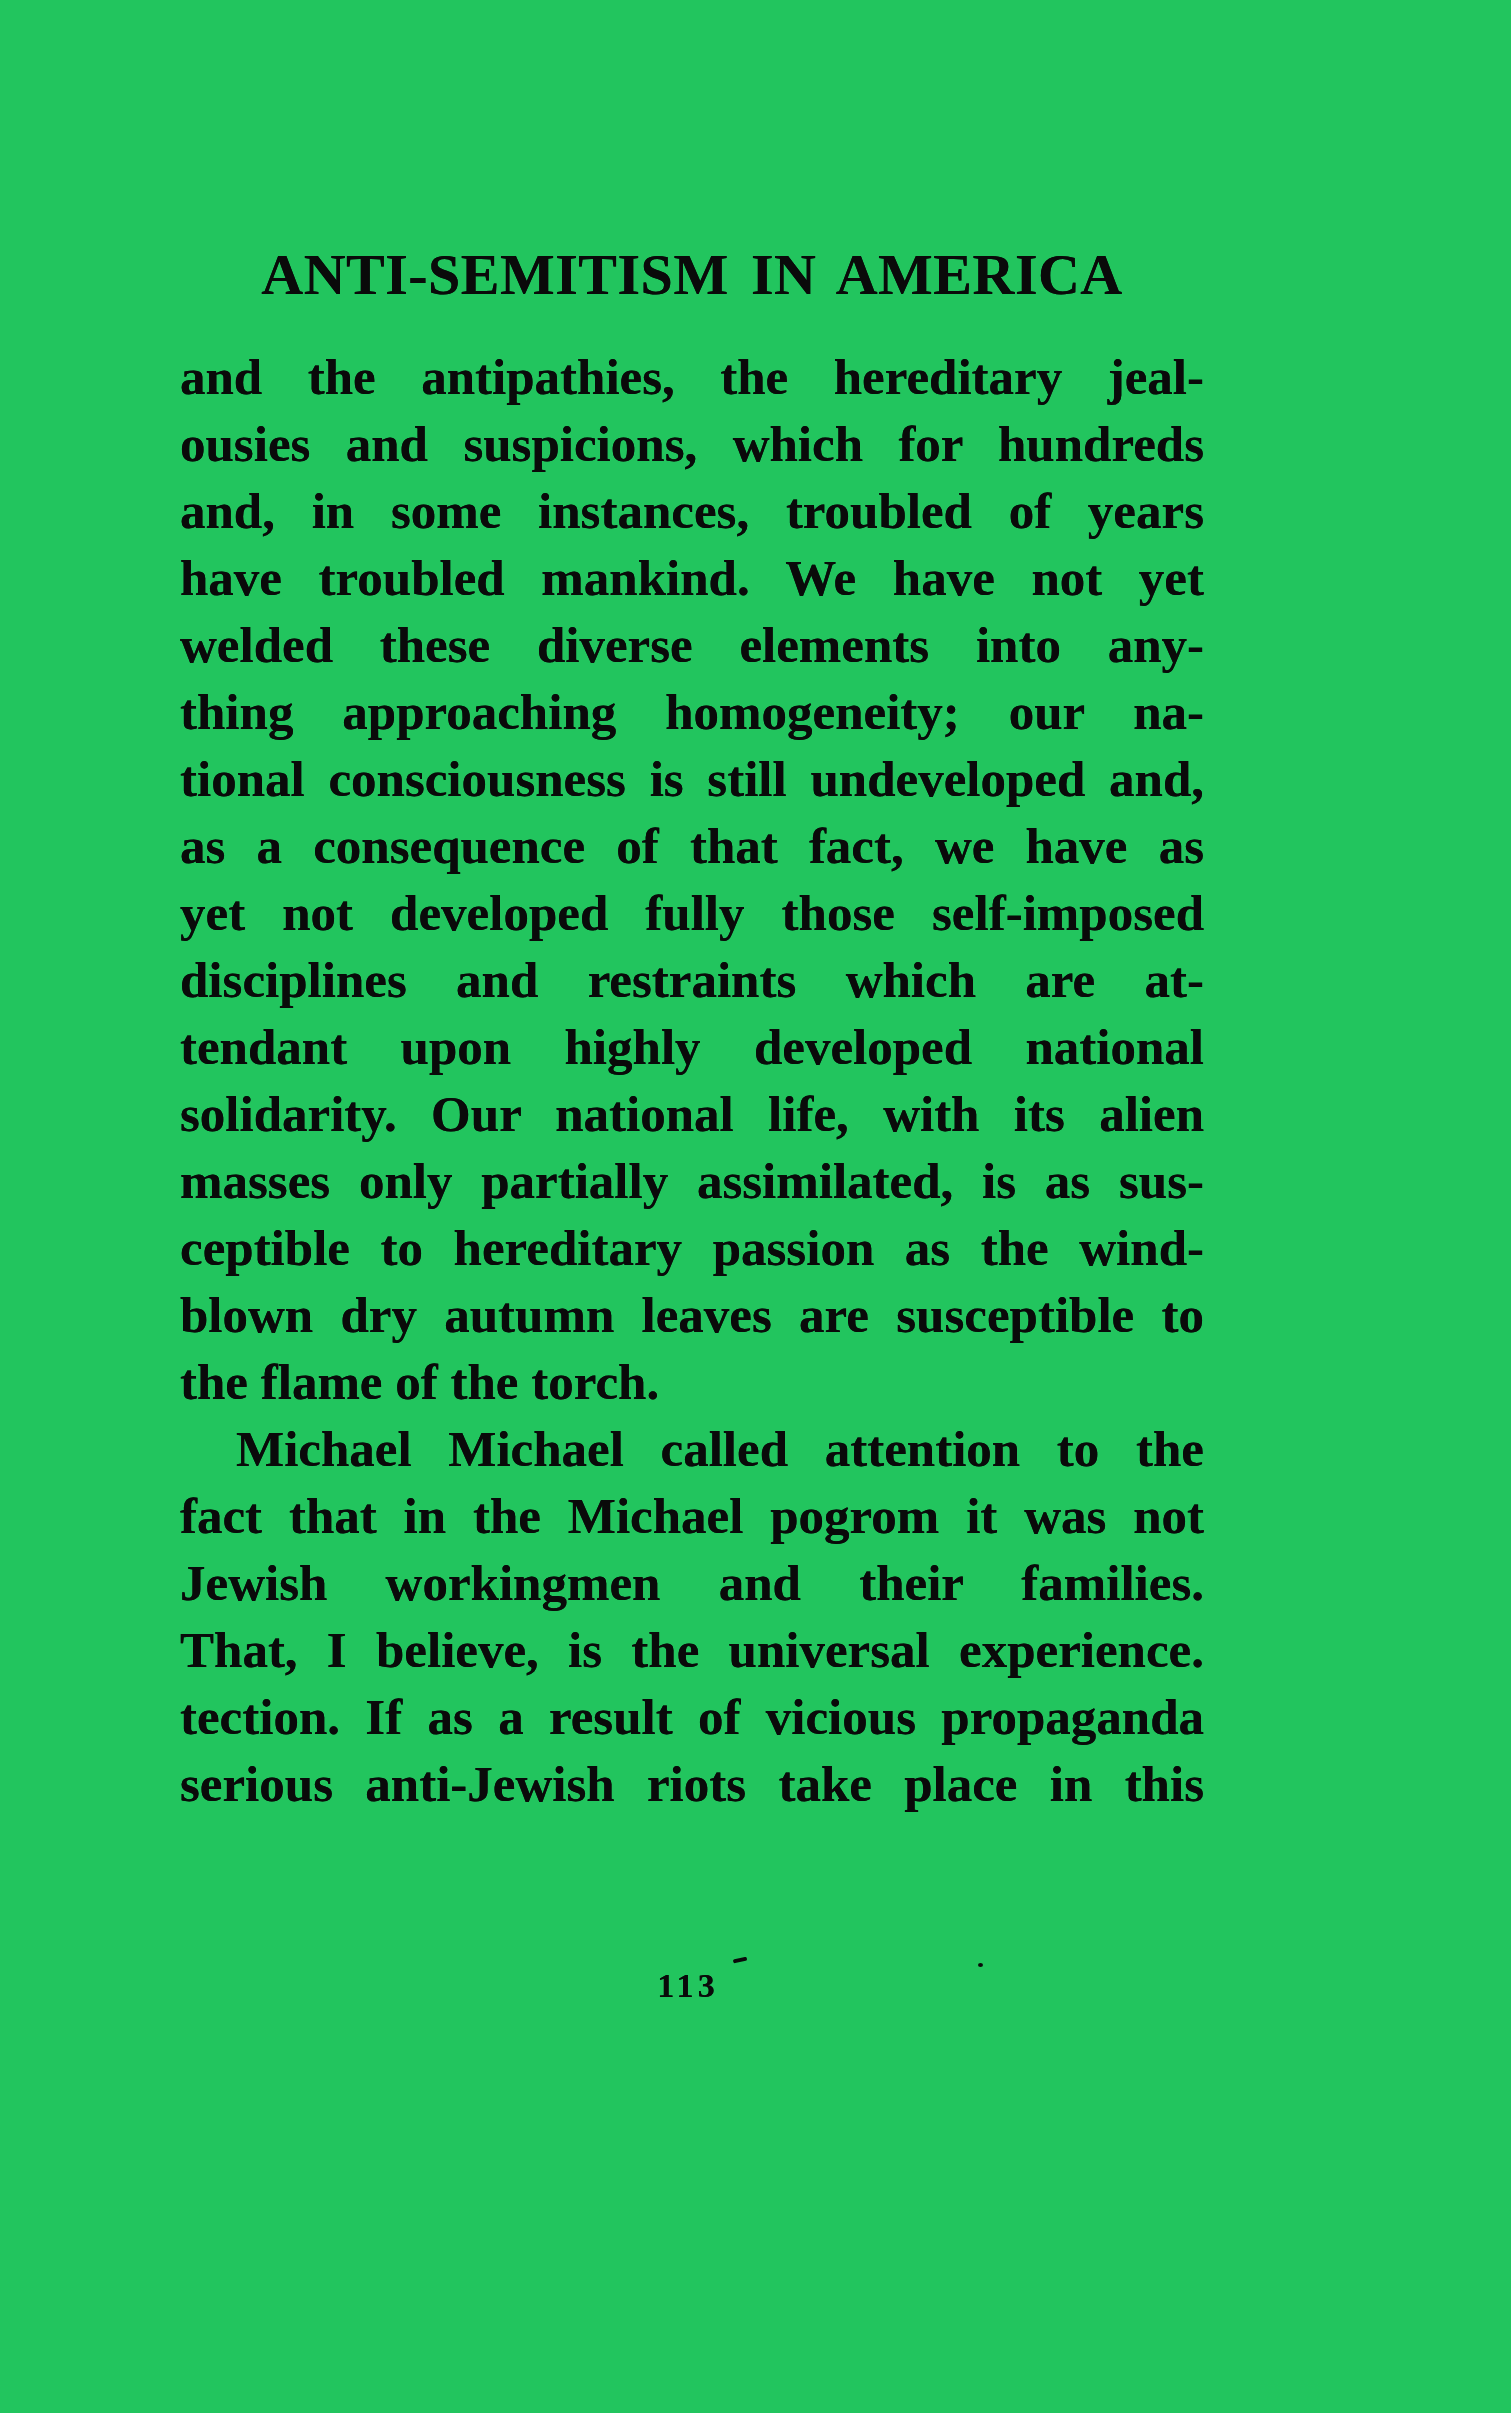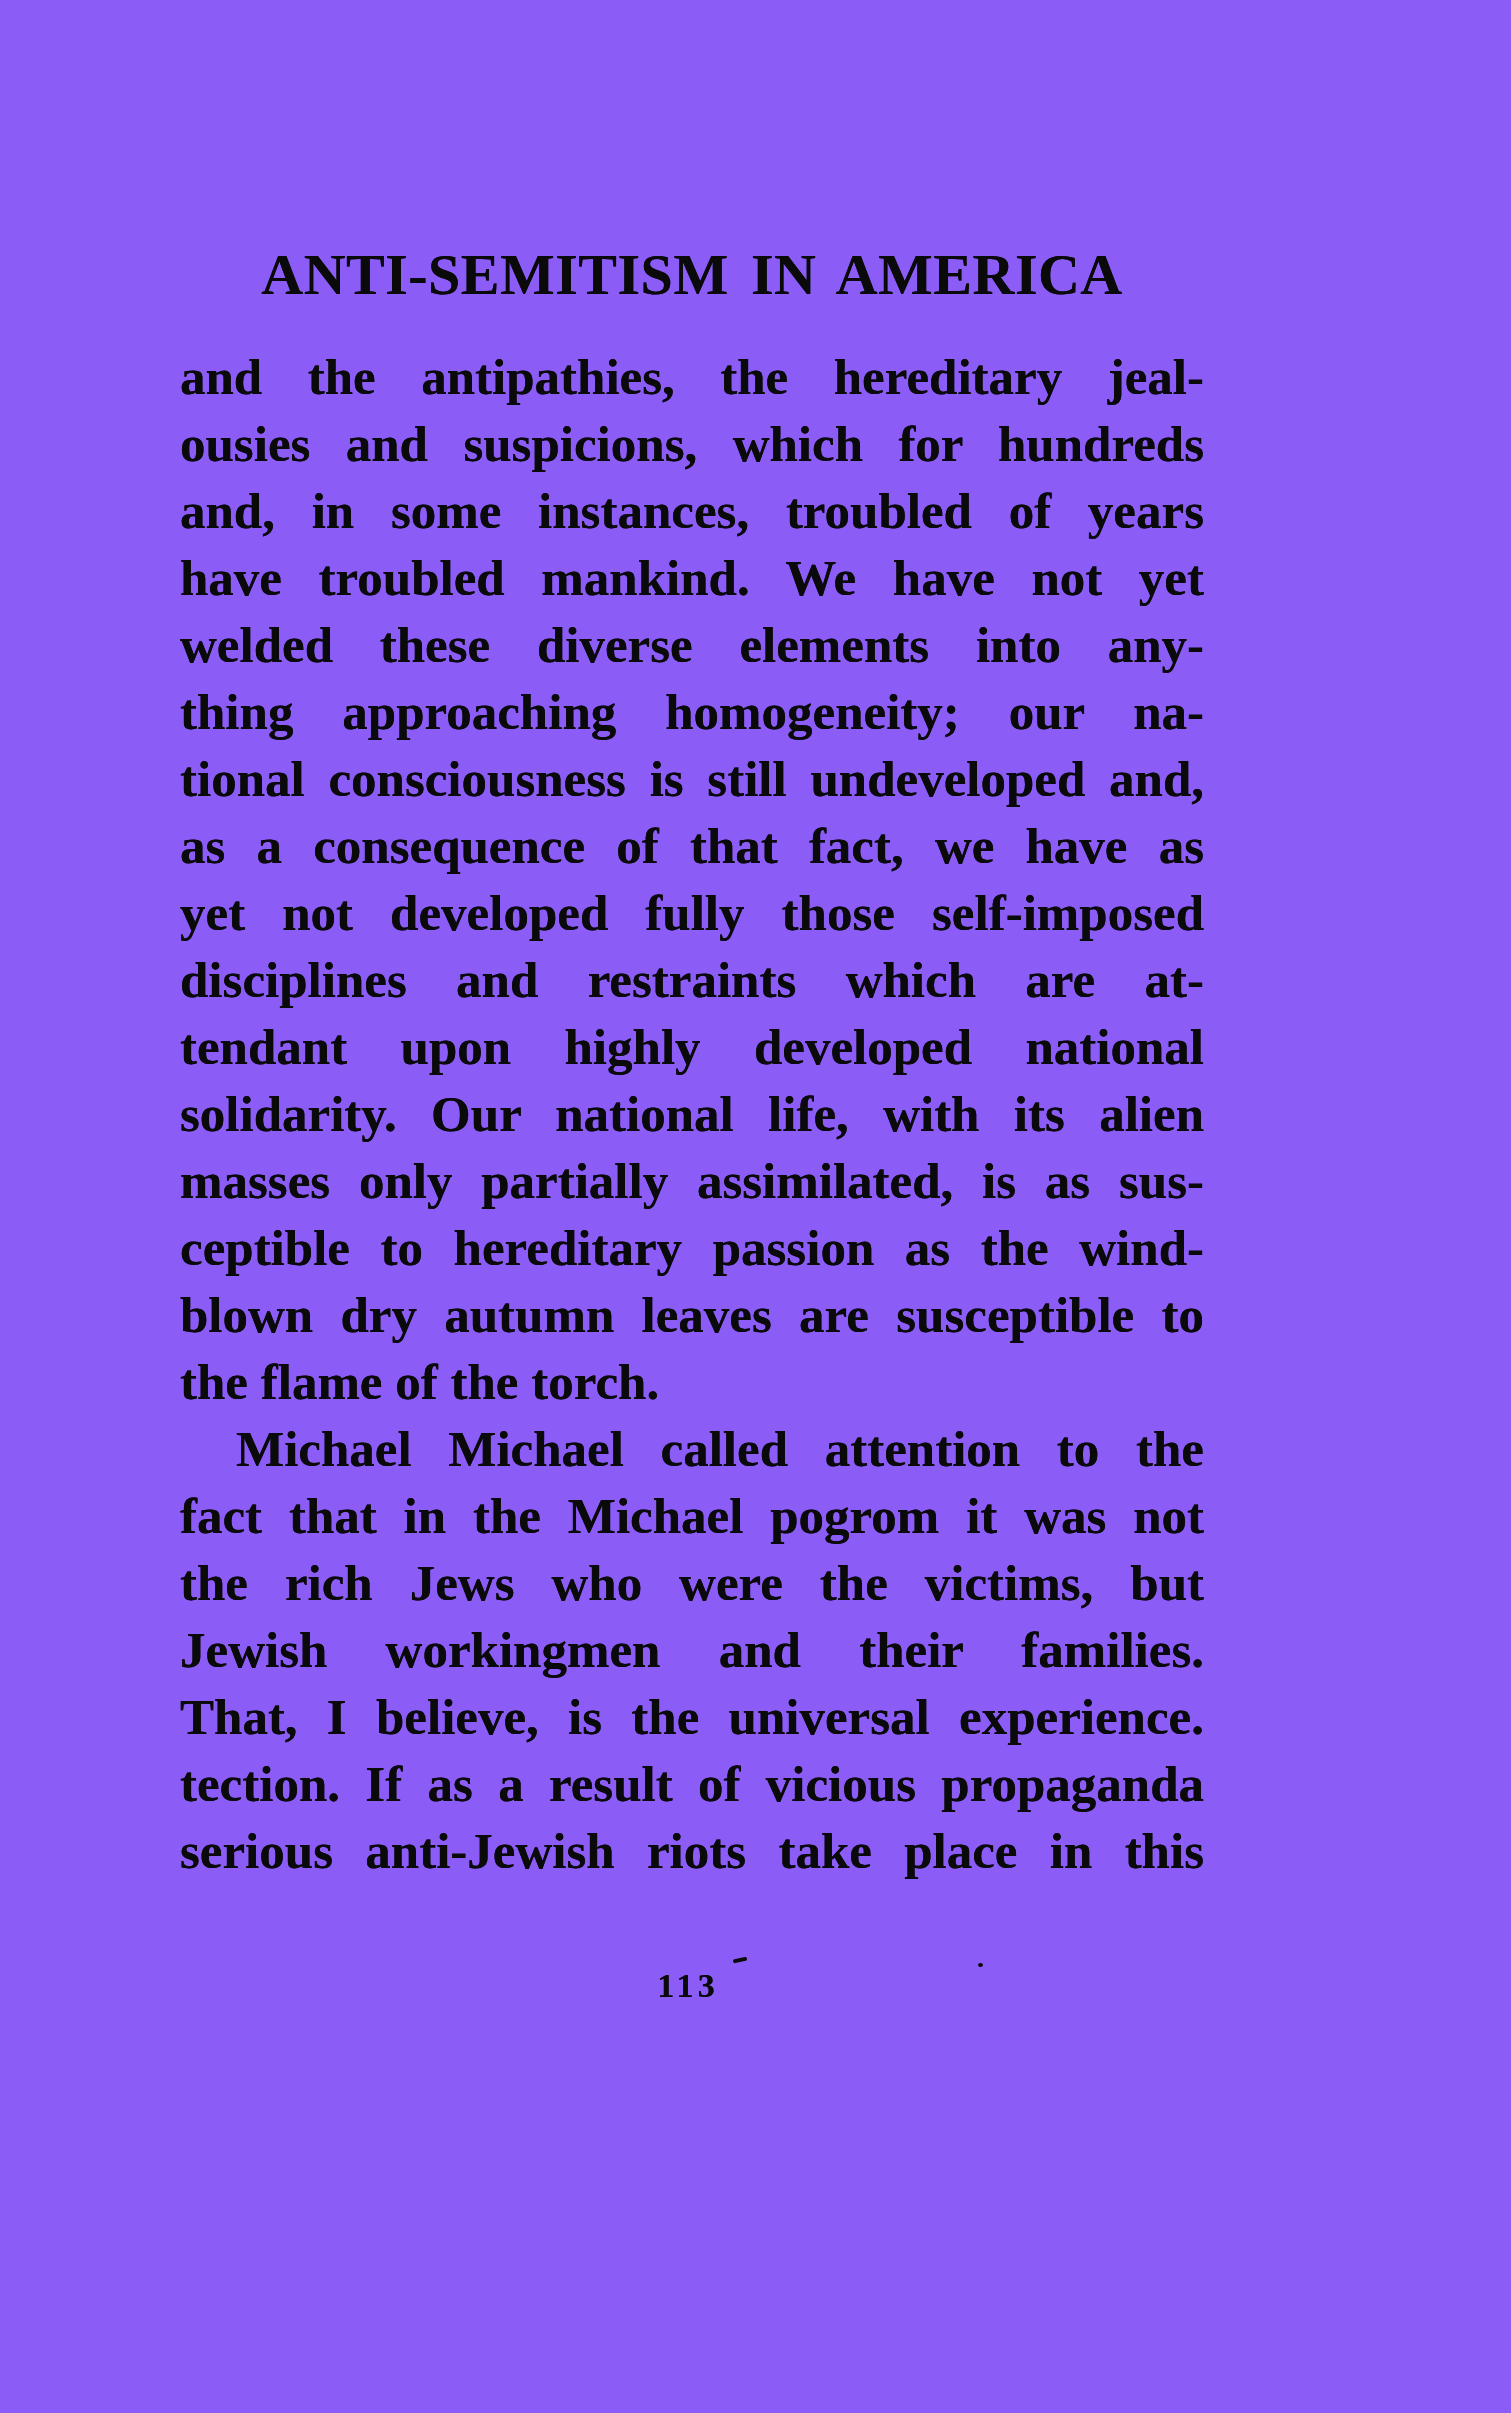--- a/index.html
+++ b/index.html
@@ -4,21 +4,21 @@
 <style>
   html, body {
     margin: 0;
     padding: 0;
     background: #fcfcfc;
   }
   .page {
     position: relative;
     width: 1512px;
     height: 2413px;
-    background: #8b5cf6;
+    background: #22c55e;
     overflow: hidden;
     font-family: "Liberation Serif", serif;
     color: #0a0a0a;
   }
   .running-header {
     position: absolute;
     left: 180px;
     top: 246px;
     width: 1024px;
     text-align: center;
@@ -104,21 +104,20 @@
     <div class="line">yet not developed fully those self-imposed</div>
     <div class="line">disciplines and restraints which are at-</div>
     <div class="line">tendant upon highly developed national</div>
     <div class="line">solidarity. Our national life, with its alien</div>
     <div class="line">masses only partially assimilated, is as sus-</div>
     <div class="line">ceptible to hereditary passion as the wind-</div>
     <div class="line">blown dry autumn leaves are susceptible to</div>
     <div class="line flush">the flame of the torch.</div>
     <div class="line indent">Michael Michael called attention to the</div>
     <div class="line">fact that in the Michael pogrom it was not</div>
-    <div class="line">the rich Jews who were the victims, but</div>
     <div class="line">Jewish workingmen and their families.</div>
     <div class="line">That, I believe, is the universal experience.</div>
     <div class="line">tection. If as a result of vicious propaganda</div>
     <div class="line">serious anti-Jewish riots take place in this</div>
   </div>
 
   <div class="page-number">113</div>
 
   <div class="artifact-dash"></div>
   <div class="artifact-dot"></div>

